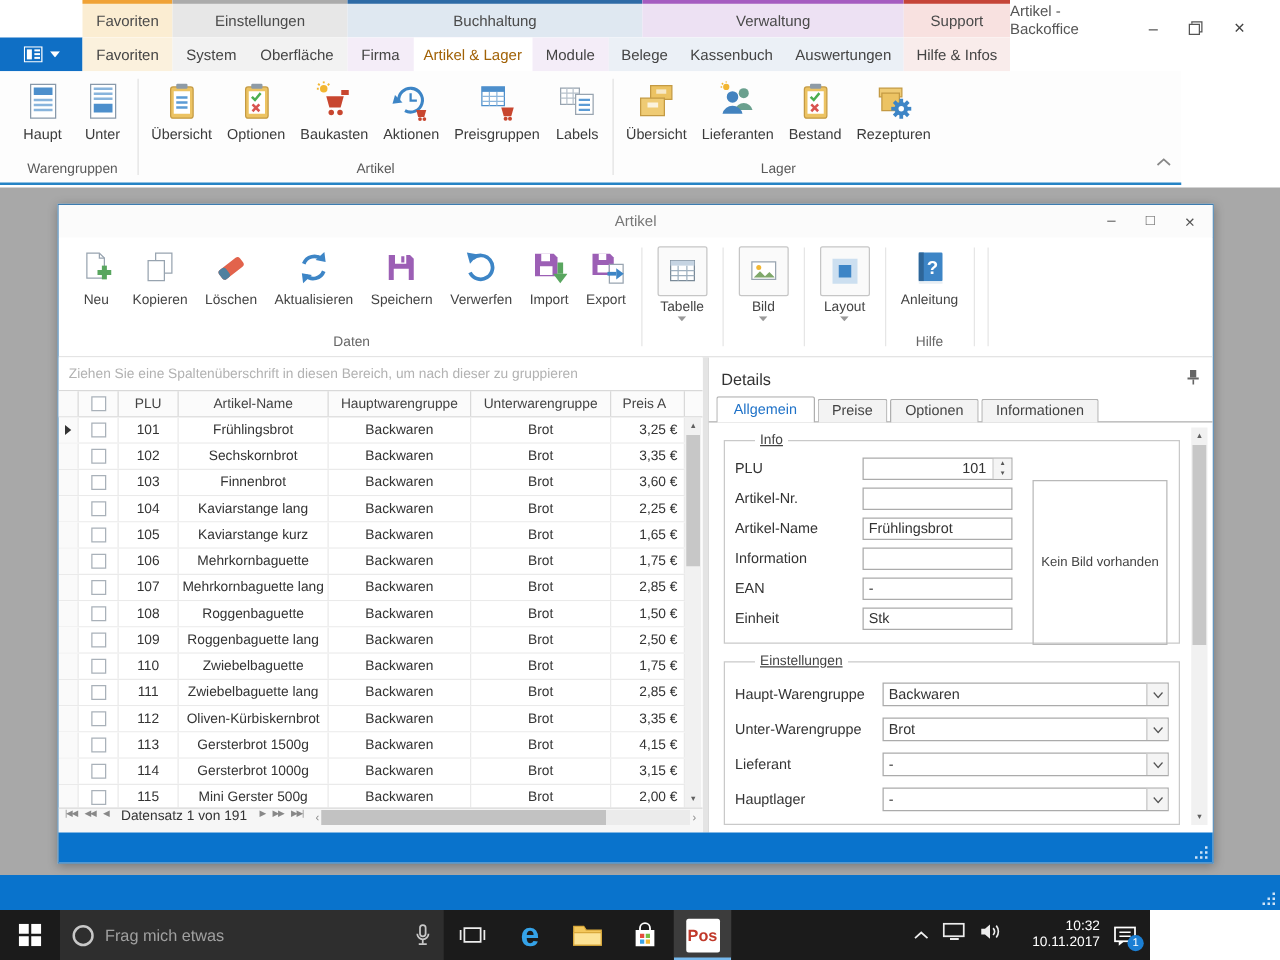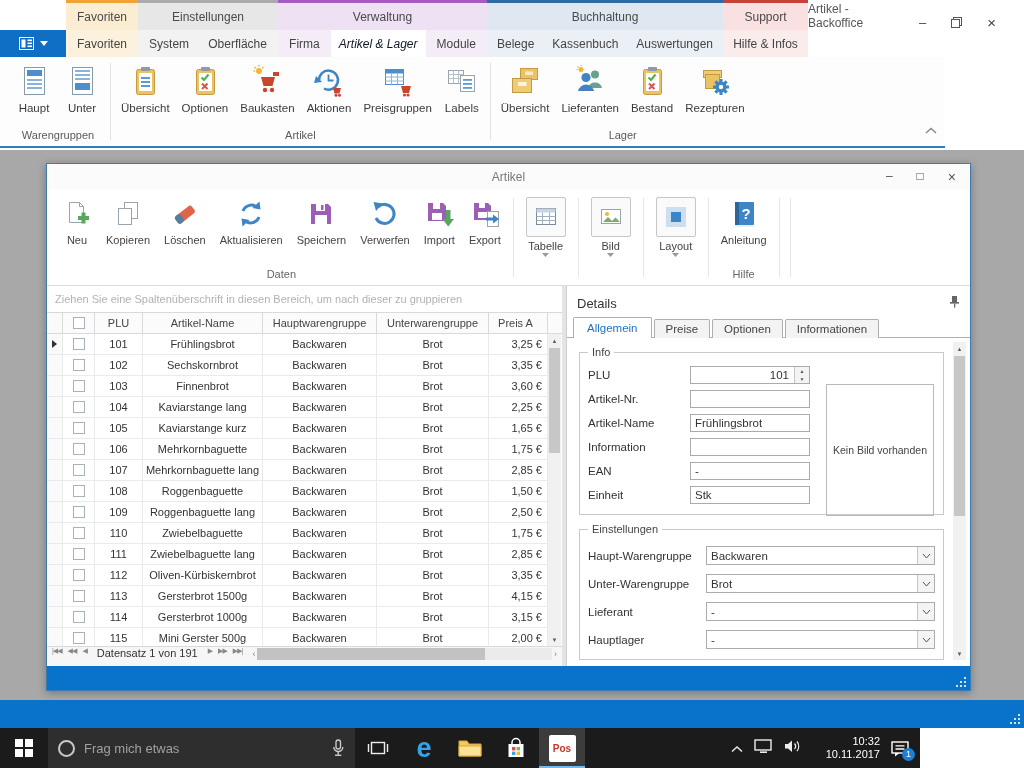--- a/index.html
+++ b/index.html
@@ -27,21 +27,21 @@
   .r2 { position:absolute; left:0; top:30px; width:1024px; height:27px; display:flex; background:#fff; }
   .menu-btn { width:66px; background:#0F6FC5; display:flex; align-items:center; justify-content:center; gap:5px; }
   .tabsec { display:flex; align-items:stretch; justify-content:space-evenly; }
   .sec-tan { width:72px; background:#FBF1DD; }
   .sec-gray { width:140px; background:#F2F2F2; }
   .sec-purple { width:209px; background:#F4EDF8; }
   .sec-blue { width:236px; background:#EBF0F6; }
   .sec-pink { width:85px; background:#F9ECEB; }
   .r2-fill { flex:1; background:#fff; }
   .tab { display:flex; align-items:center; padding:0 8px; font-size:12px; color:#444; cursor:default; }
-  .tab.active { background:#fff; color:#0f172a;font-style:italic; }
+  .tab.active { background:#fff; color:#a16207; }
 
   
   .r3 { position:absolute; left:0; top:57px; width:945px; height:91px; background:#FDFDFD; border-bottom:2px solid #2583C5; display:flex; padding-left:10px; }
   .rgroup { display:flex; flex-direction:column; }
   .ritems { display:flex; flex:1; padding-top:5px; }
   .rcaption { height:17px; text-align:center; font-size:11px; color:#5a5a5a; }
   .ritem { display:flex; flex-direction:column; align-items:center; padding:0 6px; min-width:48px; cursor:default; }
   .ricon { height:38px; display:flex; align-items:center; justify-content:center; }
   .rlabel { font-size:11.5px; color:#3b3b3b; margin-top:2px; white-space:nowrap; }
   .rsep { width:1px; background:#E2E2E2; margin:6px 4px 6px 4px; }
@@ -102,21 +102,21 @@
   .pin { margin-left:auto; }
   .dtabs { display:flex; align-items:flex-end; padding-left:6px; height:24px; border-bottom:1px solid #AFAFAF; gap:2px; }
   .dtab { border:1px solid #AFAFAF; border-bottom:none; background:#F3F3F3; color:#444; font-size:11.5px; padding:3px 11px; border-radius:2px 2px 0 0; position:relative; top:1px; cursor:default; }
   .dtab.active { background:#fff; color:#1F72C8; padding:4px 13px; z-index:2; }
   .dbody { position:absolute; top:52px; bottom:0; left:0; right:0; overflow:hidden; }
   .dsb { position:absolute; right:4px; top:56px; bottom:6px; width:13px; background:#F1F1F1; z-index:3; }
   .dsb .arr { height:13px; display:flex; align-items:center; justify-content:center; font-size:6px; color:#606060; }
   .dsb .thumb { position:absolute; top:14px; left:1px; right:1px; height:160px; background:#C7C7C7; }
   .dsb .arr.b { position:absolute; bottom:0; left:0; right:0; }
   fieldset { border:1px solid #C9C9C9; margin:8px 26px 0 12px; padding:2px 8px 10px 8px; position:relative; }
-  legend { font-size:11px; color:#444; padding:0 4px; margin-left:0; }
+  legend { font-size:11px; color:#444; padding:0 4px; margin-left:16px;text-decoration:underline; }
   .frow { display:flex; align-items:center; margin-top:6px; height:18px; }
   .frow label { width:102px; font-size:11.5px; color:#333; }
   .tinput { width:120px; height:18px; border:1px solid #ABABAB; background:#fff; font-size:11.5px; color:#333; display:flex; align-items:center; padding:0 4px; }
   .tinput.num { justify-content:flex-end; padding-right:0; }
   .spinner { width:15px; height:16px; margin-left:5px; border-left:1px solid #C6C6C6; display:flex; flex-direction:column; }
   .spinner span { flex:1; display:flex; align-items:center; justify-content:center; font-size:5px; color:#555; background:#F4F4F4; }
   .imgbox { position:absolute; right:9px; top:26px; width:108px; height:132px; border:1px solid #B9B9B9; display:flex; align-items:center; justify-content:center; font-size:10.5px; color:#444; text-align:center; }
   .srow { display:flex; align-items:center; margin-top:9px; height:19px; }
   .srow label { width:118px; font-size:11.5px; color:#333; }
   .dsel { flex:1; height:19px; border:1px solid #ABABAB; background:#fff; display:flex; align-items:center; font-size:11.5px; color:#333; padding-left:4px; }
@@ -132,21 +132,21 @@
   .appbar { position:absolute; left:0; top:700px; width:1024px; height:28px; background:#0973CC; }
 
   
   .taskbar { position:absolute; left:0; top:728px; width:920px; height:40px; background:#1B1B1B; display:flex; align-items:stretch; }
   .tb-start { width:48px; display:flex; align-items:center; justify-content:center; }
   .tb-search { width:307px; background:#2E2E2E; display:flex; align-items:center; gap:9px; padding:0 10px; }
   .cortana-ring { width:17px; height:17px; border:2px solid #C8C8C8; border-radius:50%; }
   .tb-search .ph { flex:1; font-size:13px; color:#A0A0A0; }
   .tb-btn { width:46px; display:flex; align-items:center; justify-content:center; position:relative; }
   .tb-btn.active { background:#3C3C3C; box-shadow:inset 0 -2px 0 #76B9ED; }
-  .appico { width:27px; height:27px; background:#fff; border-radius:2px; display:flex; align-items:center; justify-content:center; font-size:10px; font-weight:bold; color:#444; }
+  .appico { width:27px; height:27px; background:#fff; border-radius:2px; display:flex; align-items:center; justify-content:center; font-size:13px; font-weight:bold; color:#444; }
   .appico b { color:#C0392B; }
   .edge-e { color:#35A3E8; font-size:27px; font-weight:bold; line-height:1; }
   .tb-fill { flex:1; }
   .tb-tray { display:flex; align-items:center; gap:11px; padding-right:10px; }
   .clock { width:66px; text-align:right; font-size:11px; color:#fff; line-height:13px; }
   .notif { position:relative; display:flex; align-items:center; }
   .badge { position:absolute; right:-5px; bottom:-4px; width:13px; height:13px; border-radius:50%; background:#1B7FD4; color:#fff; font-size:9px; display:flex; align-items:center; justify-content:center; }
 </style>
 </head>
 <body>
@@ -154,25 +154,25 @@
 <div class="app">
 
   <div class="r1">
     <div class="r1-spacer"></div>
     <div class="seg seg-fav">
         <span>Favoriten</span>
       </div>
     <div class="seg seg-set">
         <span>Einstellungen</span>
       </div>
+    <div class="seg seg-buch">
+        <span>Buchhaltung</span>
+      </div>
     <div class="seg seg-verw">
         <span>Verwaltung</span>
-      </div>
-    <div class="seg seg-buch">
-        <span>Buchhaltung</span>
       </div>
     <div class="seg seg-supp">
         <span>Support</span>
       </div>
     <div class="r1-rest">
       <span class="win-title">Artikel - Backoffice</span>
       <span class="wc">
         <span class="wbtn">–</span>
         <span class="wbtn">
             <span class="glyph-restore"></span>

